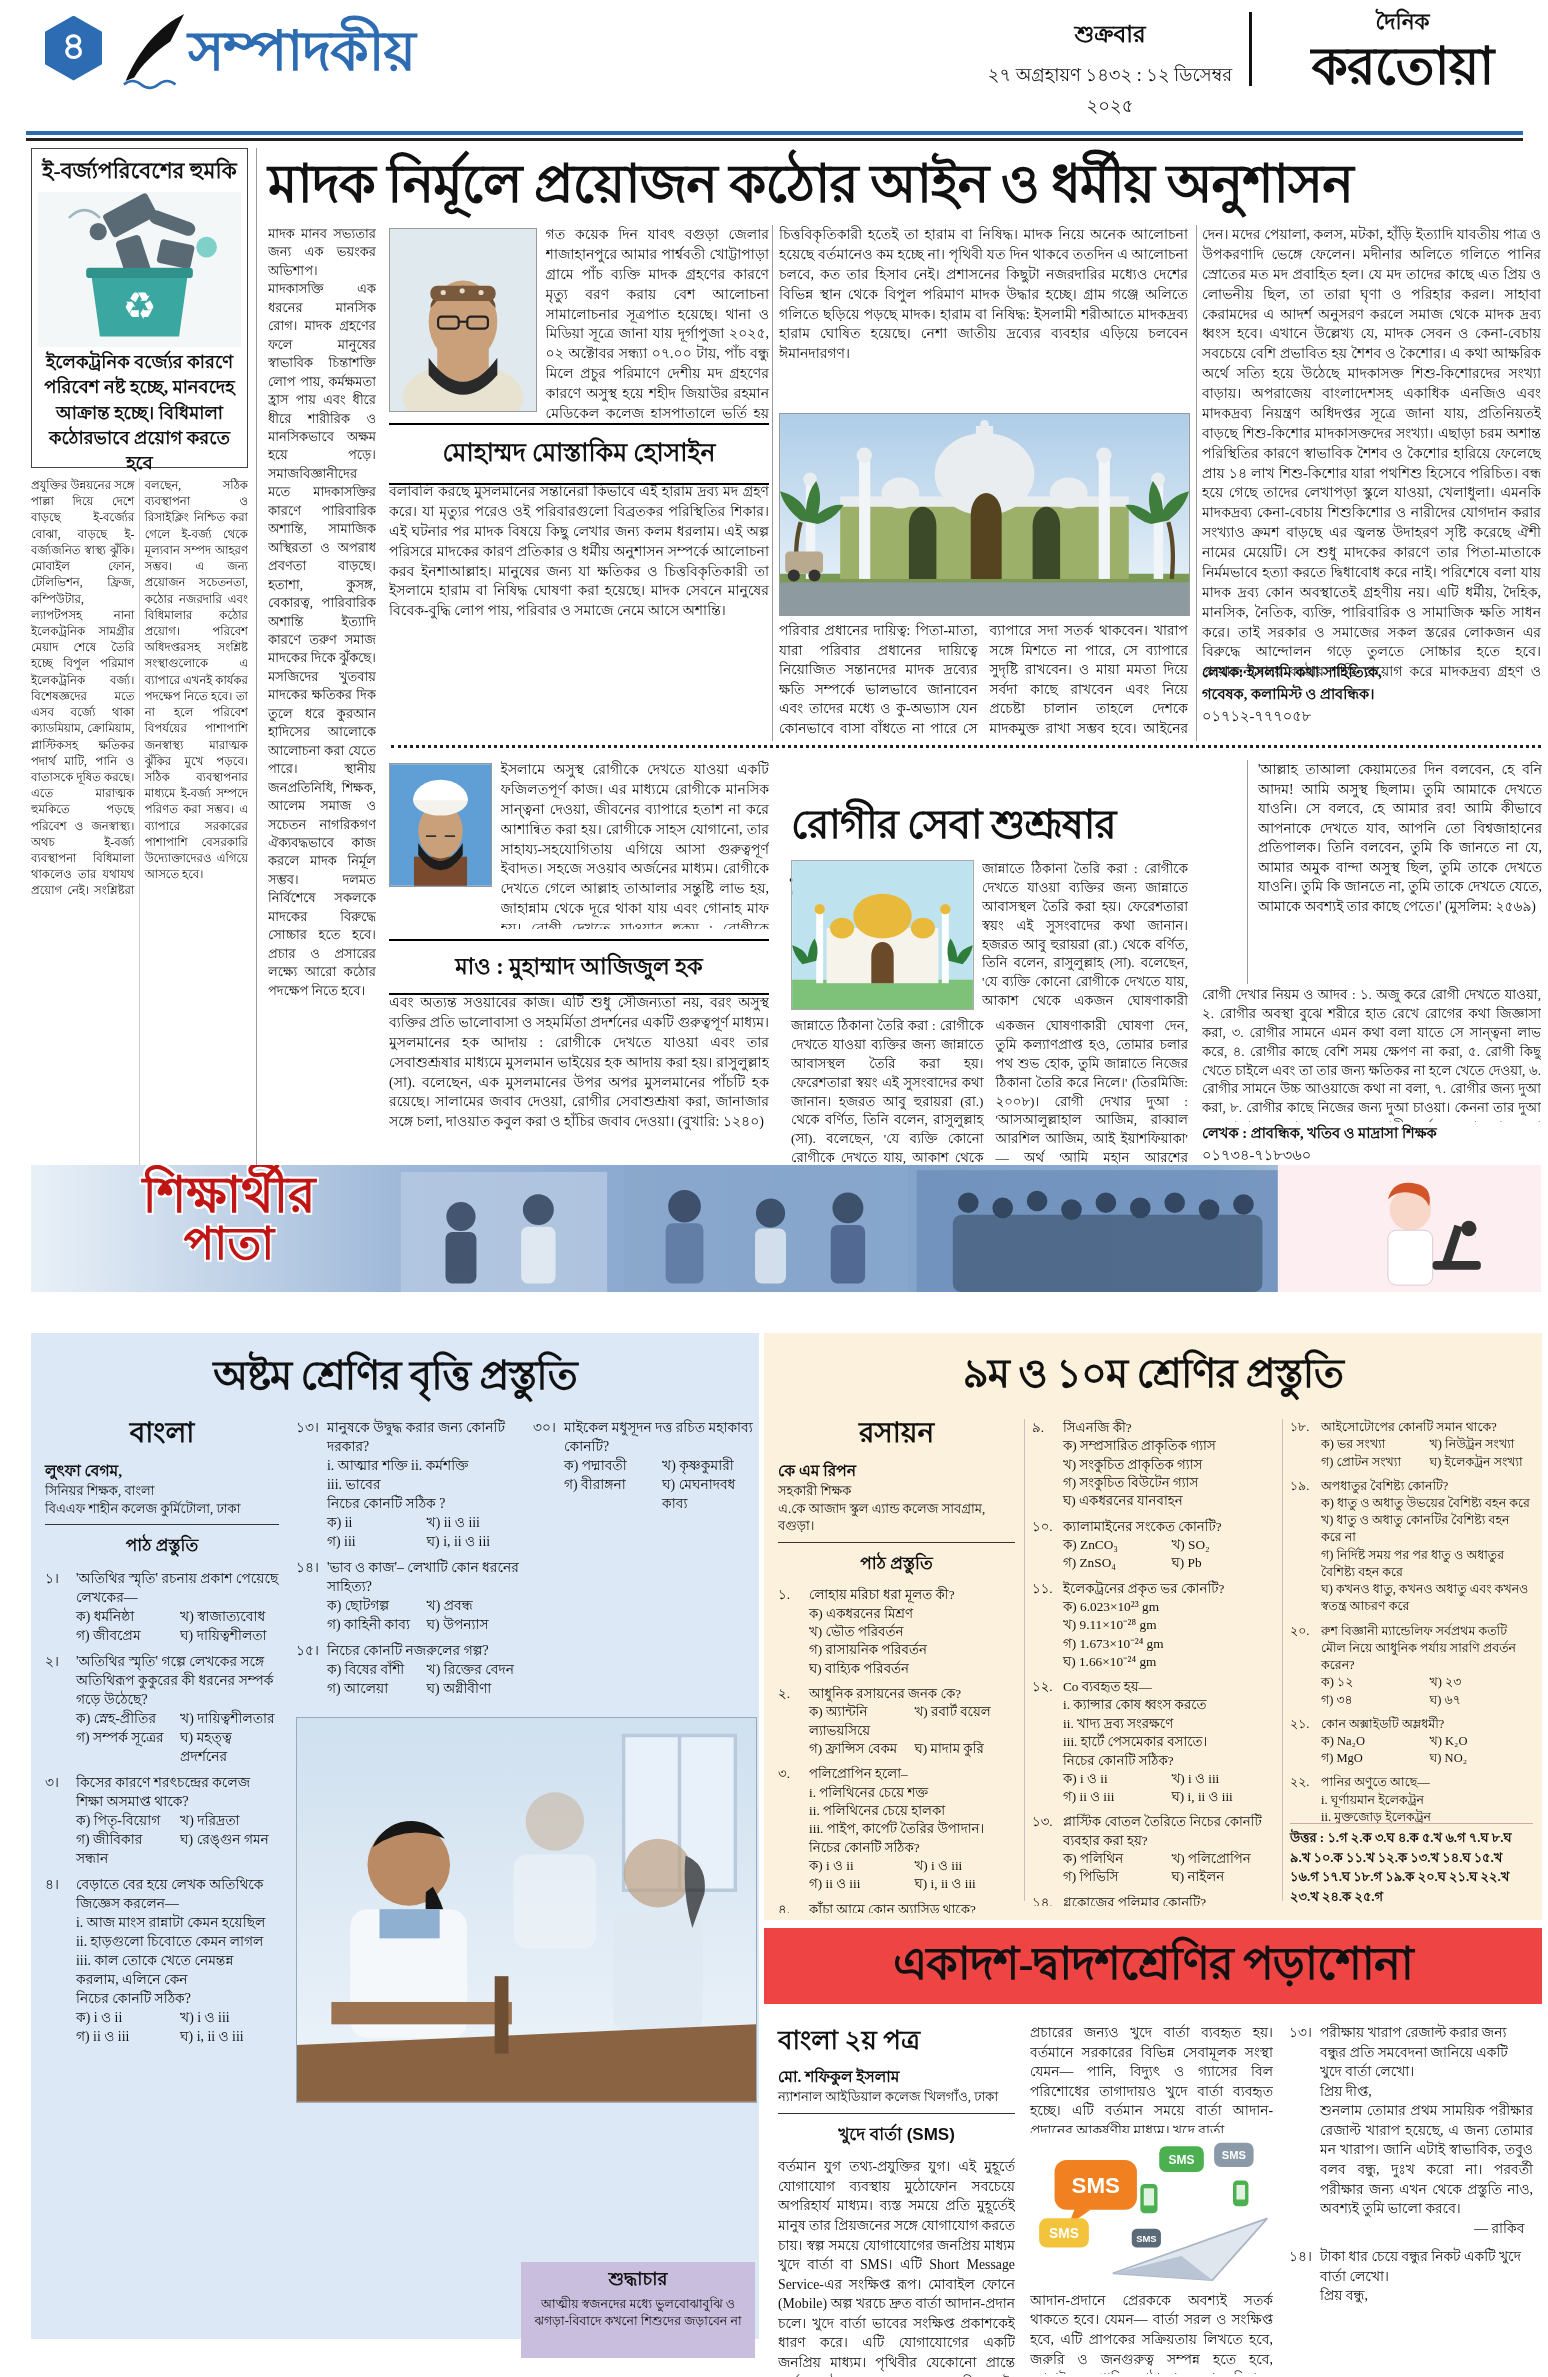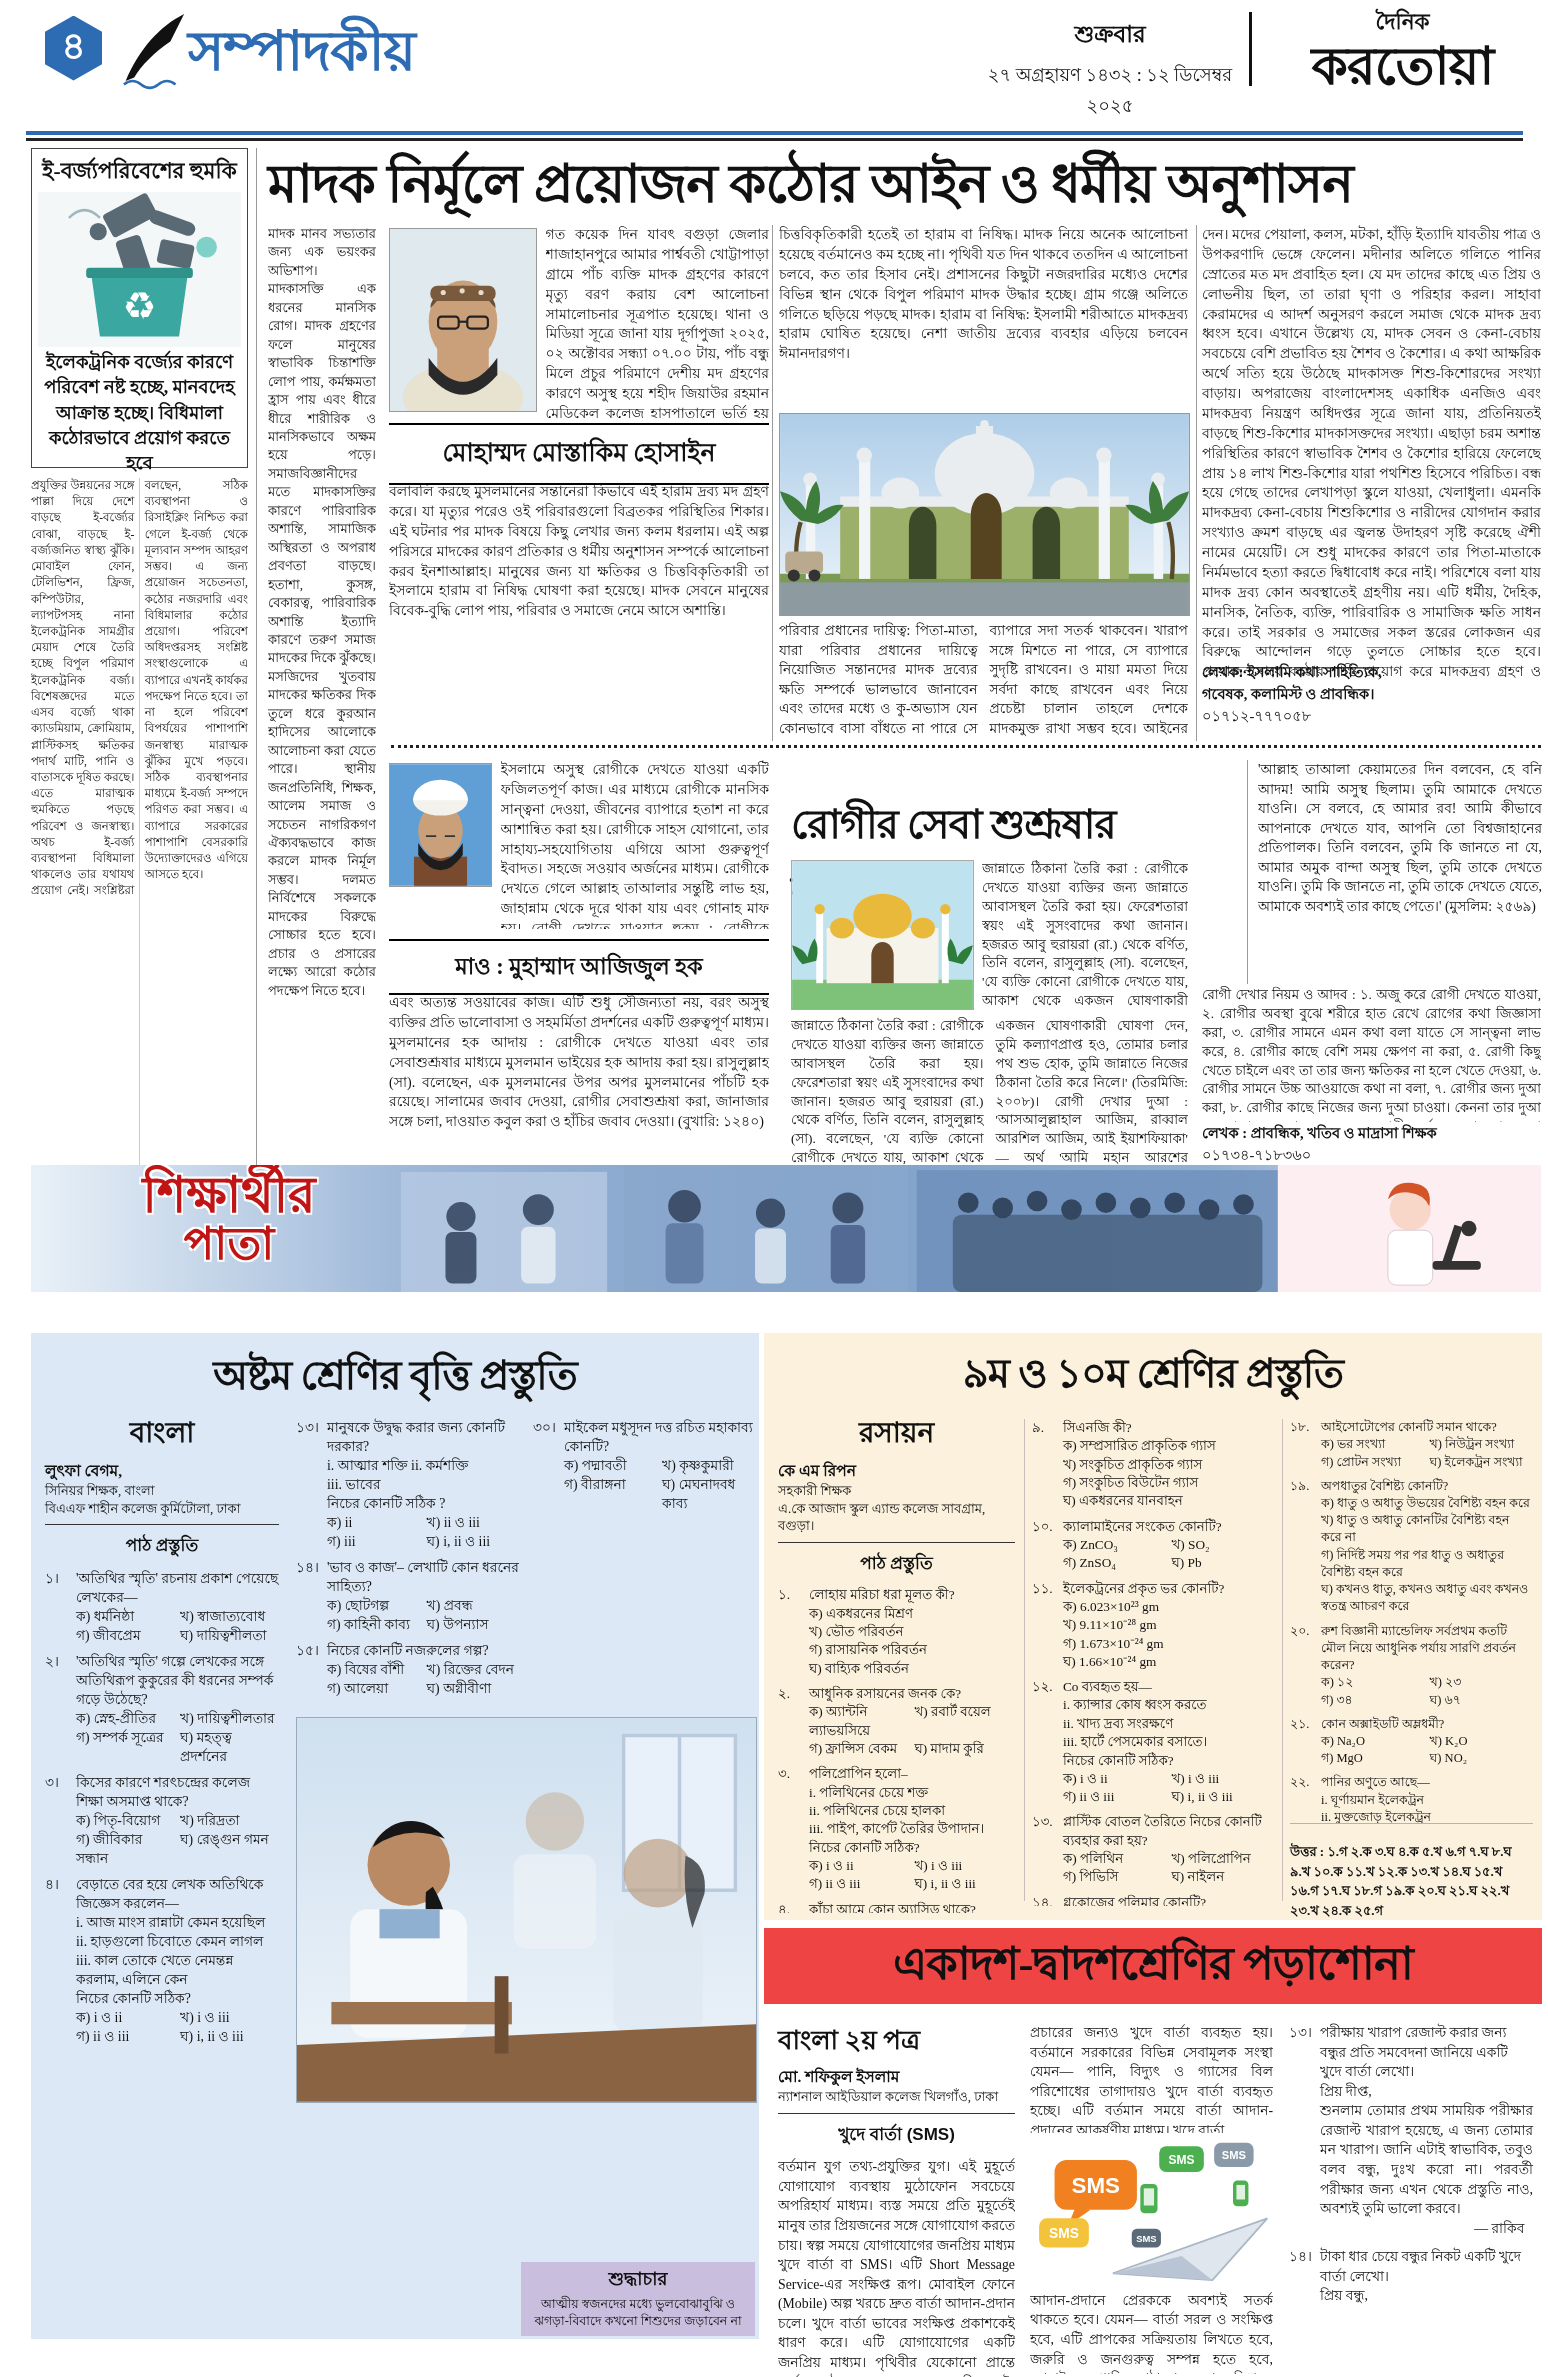--- a/index.html
+++ b/index.html
@@ -401,21 +401,21 @@
       <rect x="62" y="222" width="136" height="150" rx="20" fill="#f5f8fb"></rect>
         <rect x="96" y="222" width="70" height="34" fill="#8fb0d0"></rect>
       </g>
     <g fill="#8a6342">
         <path d="M0 380 L534 356 L534 446 L0 446 Z"></path>
         <rect x="40" y="330" width="210" height="26" fill="#9b7350"></rect>
       </g>
     <rect x="230" y="300" width="16" height="90" fill="#6f4f34"></rect>
   </svg>
 
-  <div class="abs" style="left:521px;top:2262px;width:234px;height:74px;background:#c9bedd;padding:3.4px 6.9px;box-sizing:border-box">
+  <div class="abs" style="left:521px;top:2262px;width:234px;height:96px;background:#c9bedd;padding:3.4px 6.9px;box-sizing:border-box">
     <div style="font-size:18px;font-weight:900;text-align:center">শুদ্ধাচার</div>
     <div style="font-size:12.5px;text-align:center;line-height:1.3">আত্মীয় স্বজনদের মধ্যে ভুলবোঝাবুঝি ও ঝগড়া-বিবাদে কখনো শিশুদের জড়াবেন না</div>
   </div>
 
   <div class="abs" style="left:764px;top:1333px;width:778px;height:587px;background:#fcf1dc"></div>
   <div class="abs panel-title" style="left:764px;top:1342px;width:778px">৯ম ও ১০ম শ্রেণির প্রস্তুতি</div>
 
   <div class="abs" style="left:778px;top:1411px;width:237px">
     <div class="subject">রসায়ন</div>
     <div class="teacher">
@@ -571,21 +571,21 @@
         </div>
         <div class="q">
           <span class="qn">২২.</span>
           <span class="qt">পানির অণুতে আছে—
 i. ঘূর্ণায়মান ইলেকট্রন
 ii. মুক্তজোড় ইলেকট্রন
 iii. সমযোজী বন্ধন।
 নিচের কোনটি সঠিক?</span>
         </div>
       </div>
-    <div style="font-size:13px;font-weight:bold;line-height:1.5;border-top:0.9px solid #caa;padding-top:18px">
+    <div style="font-size:13px;font-weight:bold;line-height:1.5;border-top:0.9px solid #caa;padding-top:4px">
       <span>উত্তর :</span>
       <span>১.গ ২.ক ৩.ঘ ৪.ক ৫.খ ৬.গ ৭.ঘ ৮.ঘ ৯.খ ১০.ক ১১.খ ১২.ক ১৩.খ ১৪.ঘ ১৫.খ ১৬.গ ১৭.ঘ ১৮.গ ১৯.ক ২০.ঘ ২১.ঘ ২২.খ ২৩.খ ২৪.ক ২৫.গ</span>
     </div>
   </div>
 
   <div class="abs" style="left:764px;top:1928px;width:778px;height:76px;background:#ef4444;display:flex;align-items:center;justify-content:center">
     <span style="font-size:45px;font-weight:900;letter-spacing:-0.9px">একাদশ-দ্বাদশশ্রেণির পড়াশোনা</span>
   </div>
 
   <div class="abs" style="left:778px;top:2020px;width:237px">

